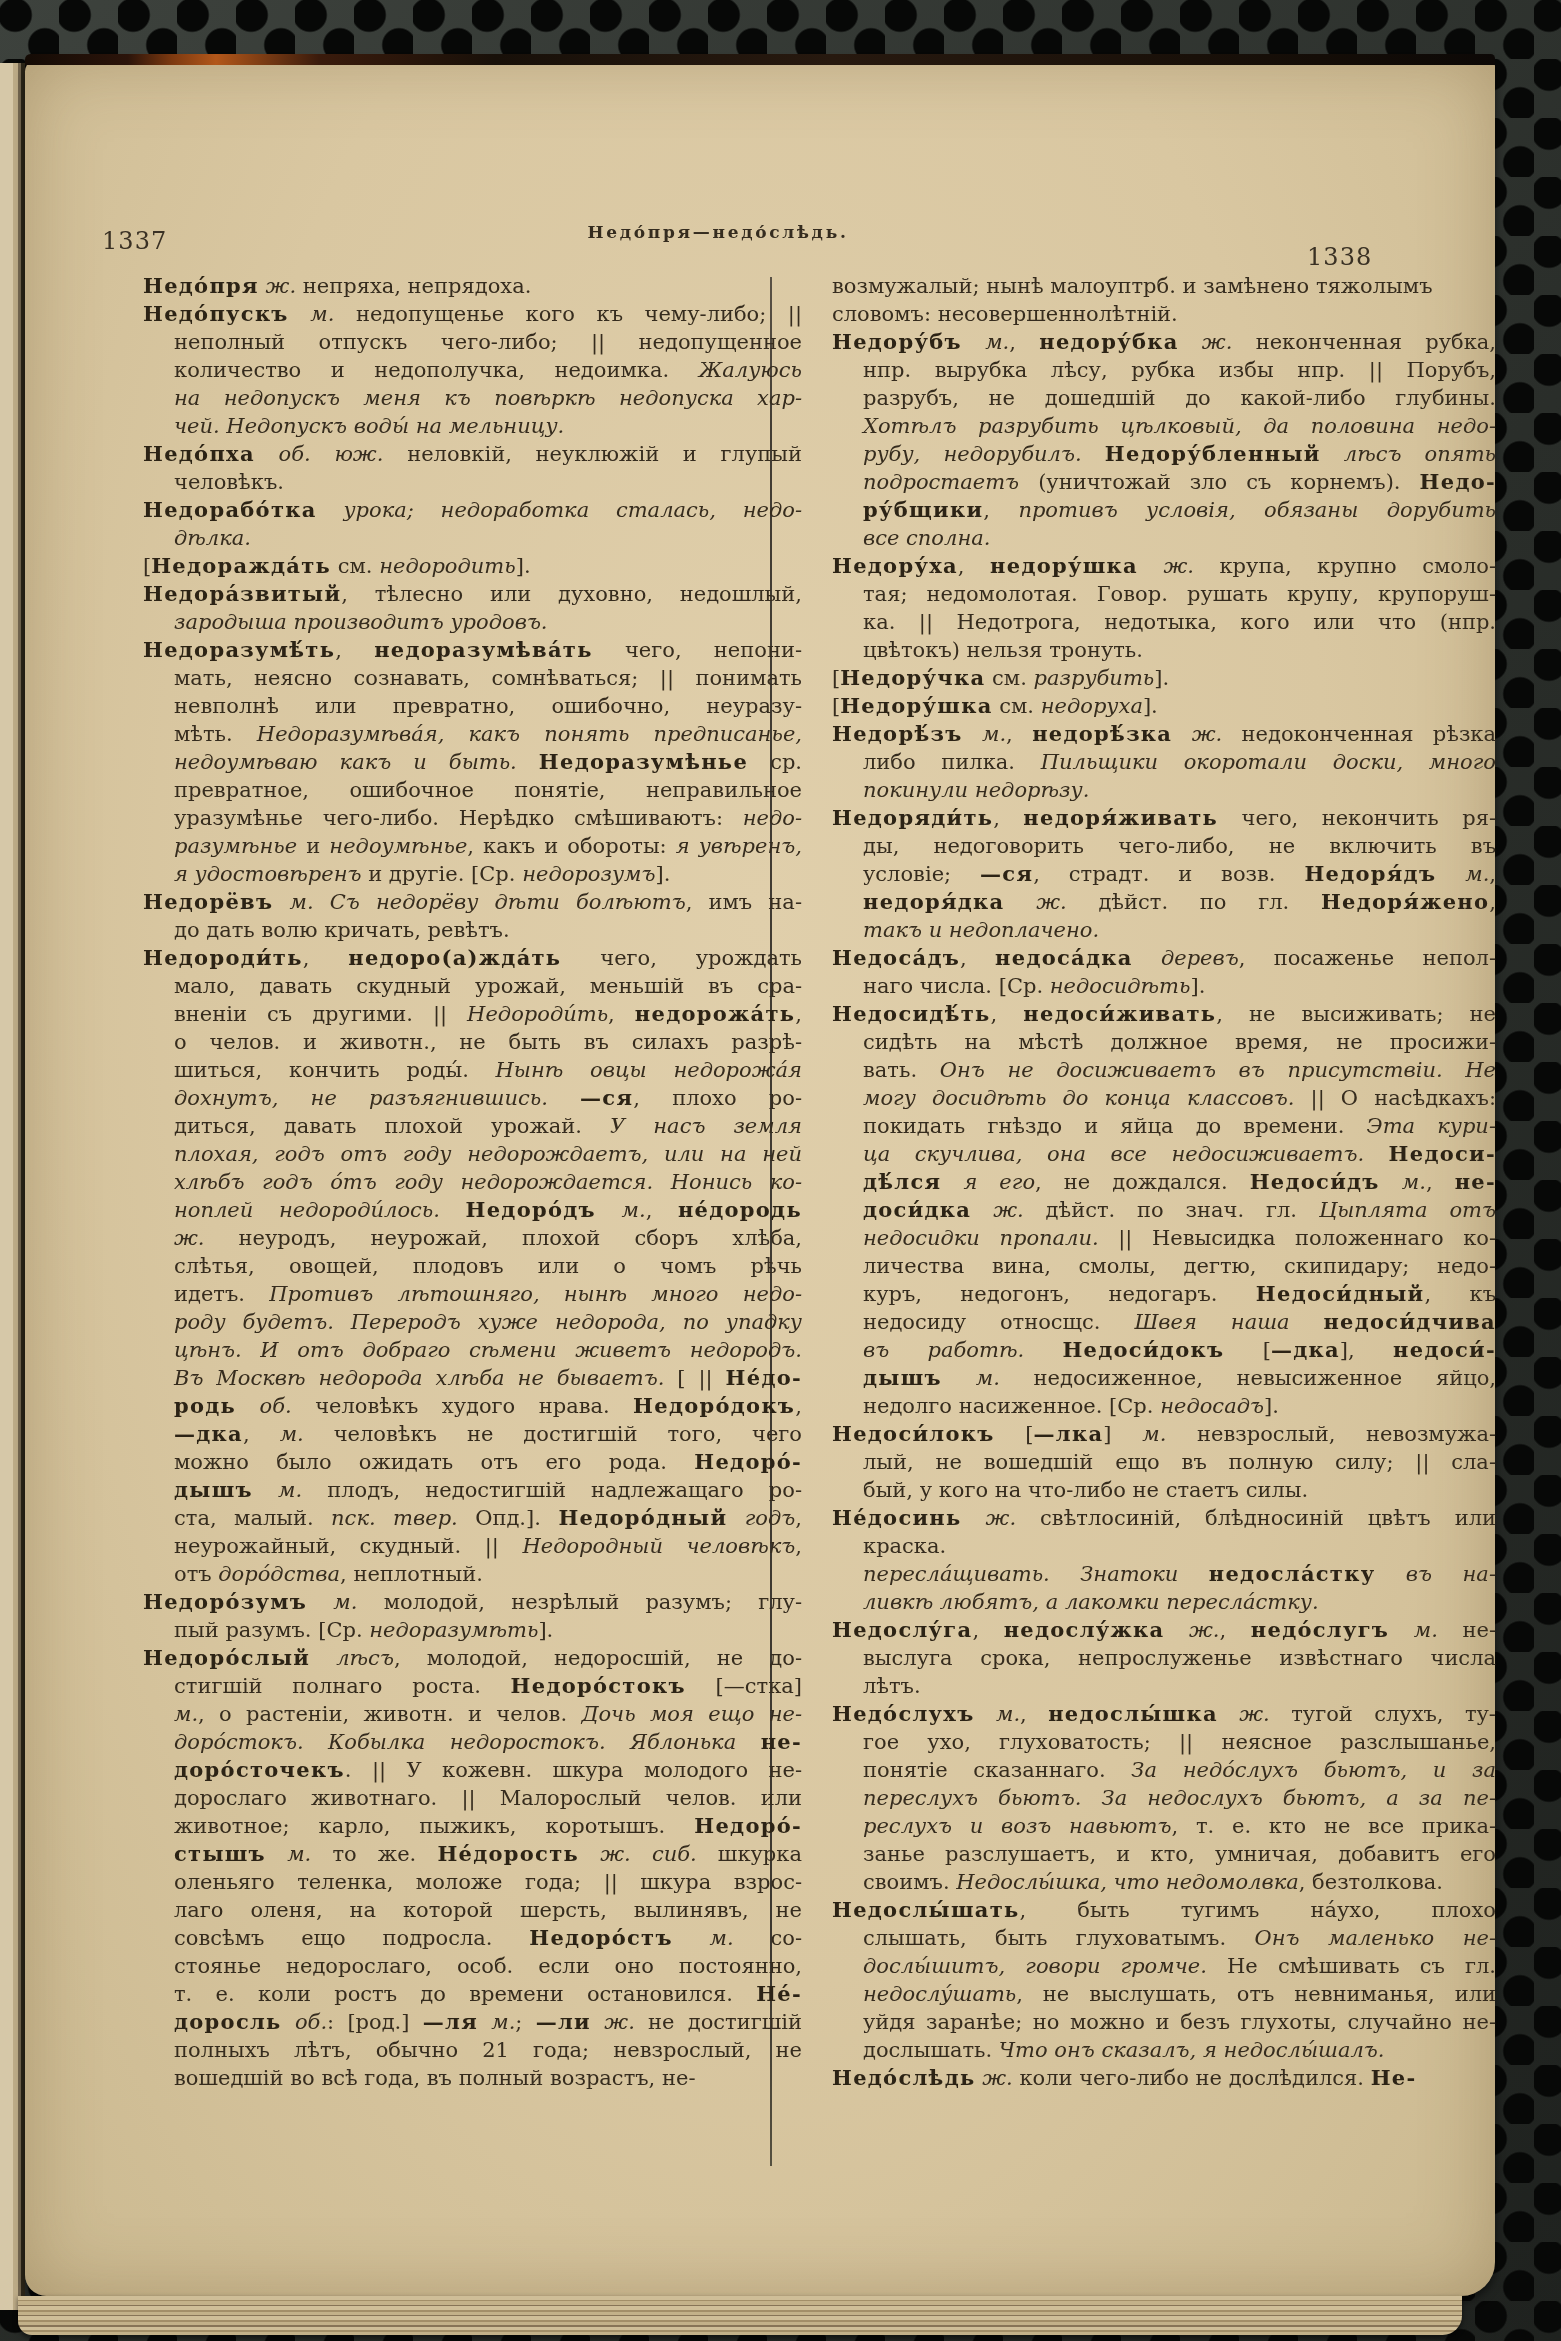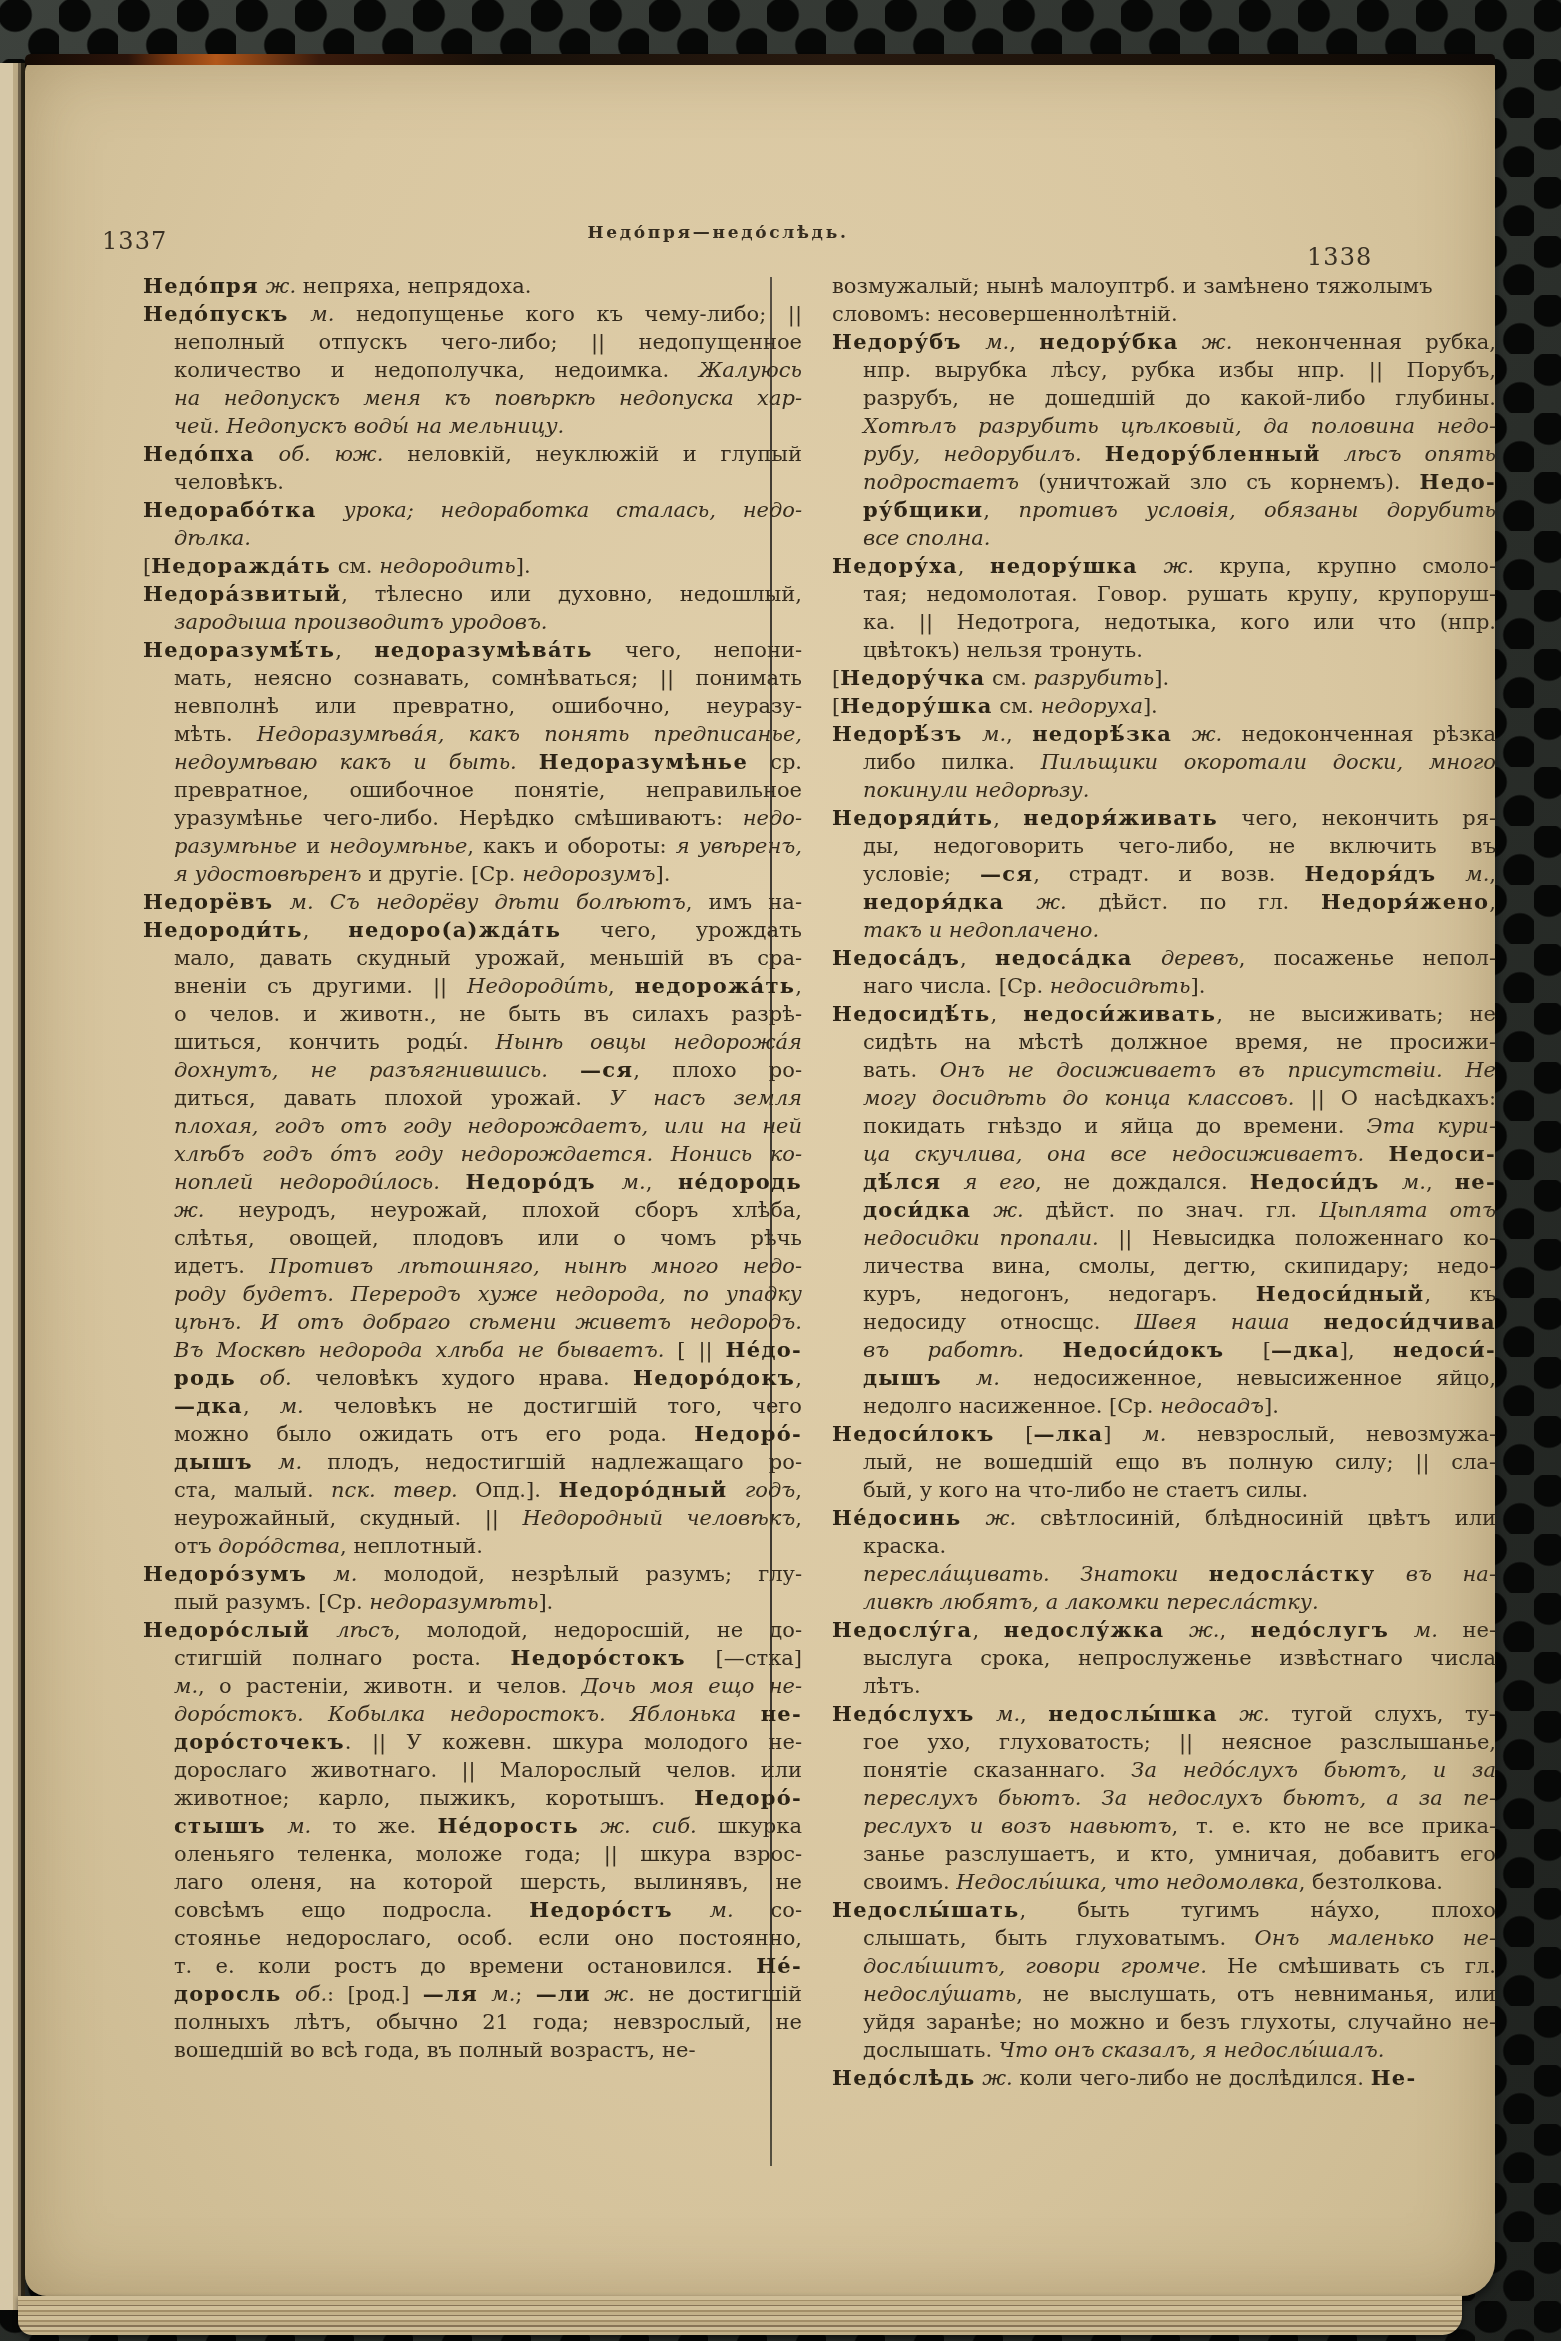--- a/index.html
+++ b/index.html
@@ -94,20 +94,21 @@
       <div class="line"><b>Недоразумѣ́ть</b>, <b>недоразумѣва́ть</b> чего, непони-</div>
       <div class="line cont">мать, неясно сознавать, сомнѣваться; || понимать</div>
       <div class="line cont">невполнѣ или превратно, ошибочно, неуразу-</div>
       <div class="line cont">мѣть. <i>Недоразумѣва́я, какъ понять предписанье,</i></div>
       <div class="line cont"><i>недоумѣваю какъ и быть.</i> <b>Недоразумѣнье</b> ср.</div>
       <div class="line cont">превратное, ошибочное понятіе, неправильное</div>
       <div class="line cont">уразумѣнье чего-либо. Нерѣдко смѣшиваютъ: <i>недо-</i></div>
       <div class="line cont"><i>разумѣнье</i> и <i>недоумѣнье</i>, какъ и обороты: <i>я увѣренъ,</i></div>
       <div class="line cont final"><i>я удостовѣренъ</i> и другіе. [Ср. <i>недорозумъ</i>].</div>
       <div class="line"><b>Недорёвъ</b> <i>м.</i> <i>Съ недорёву дѣти болѣютъ</i>, имъ на-</div>
+      <div class="line cont final">до дать волю кричать, ревѣтъ.</div>
       <div class="line"><b>Недороди́ть</b>, <b>недоро(а)жда́ть</b> чего, урождать</div>
       <div class="line cont">мало, давать скудный урожай, меньшій въ сра-</div>
       <div class="line cont">вненіи съ другими. || <i>Недороди́ть</i>, <b>недорожа́ть</b>,</div>
       <div class="line cont">о челов. и животн., не быть въ силахъ разрѣ-</div>
       <div class="line cont">шиться, кончить роды́. <i>Нынѣ овцы недорожа́я</i></div>
       <div class="line cont"><i>дохнутъ, не разъягнившись.</i> <b>—ся</b>, плохо ро-</div>
       <div class="line cont">диться, давать плохой урожай. <i>У насъ земля</i></div>
       <div class="line cont"><i>плохая, годъ отъ году недорождаетъ, или на ней</i></div>
       <div class="line cont"><i>хлѣбъ годъ о́тъ году недорождается. Нонись ко-</i></div>
       <div class="line cont"><i>ноплей недороди́лось.</i> <b>Недоро́дъ</b> <i>м.</i>, <b>не́дородь</b></div>

